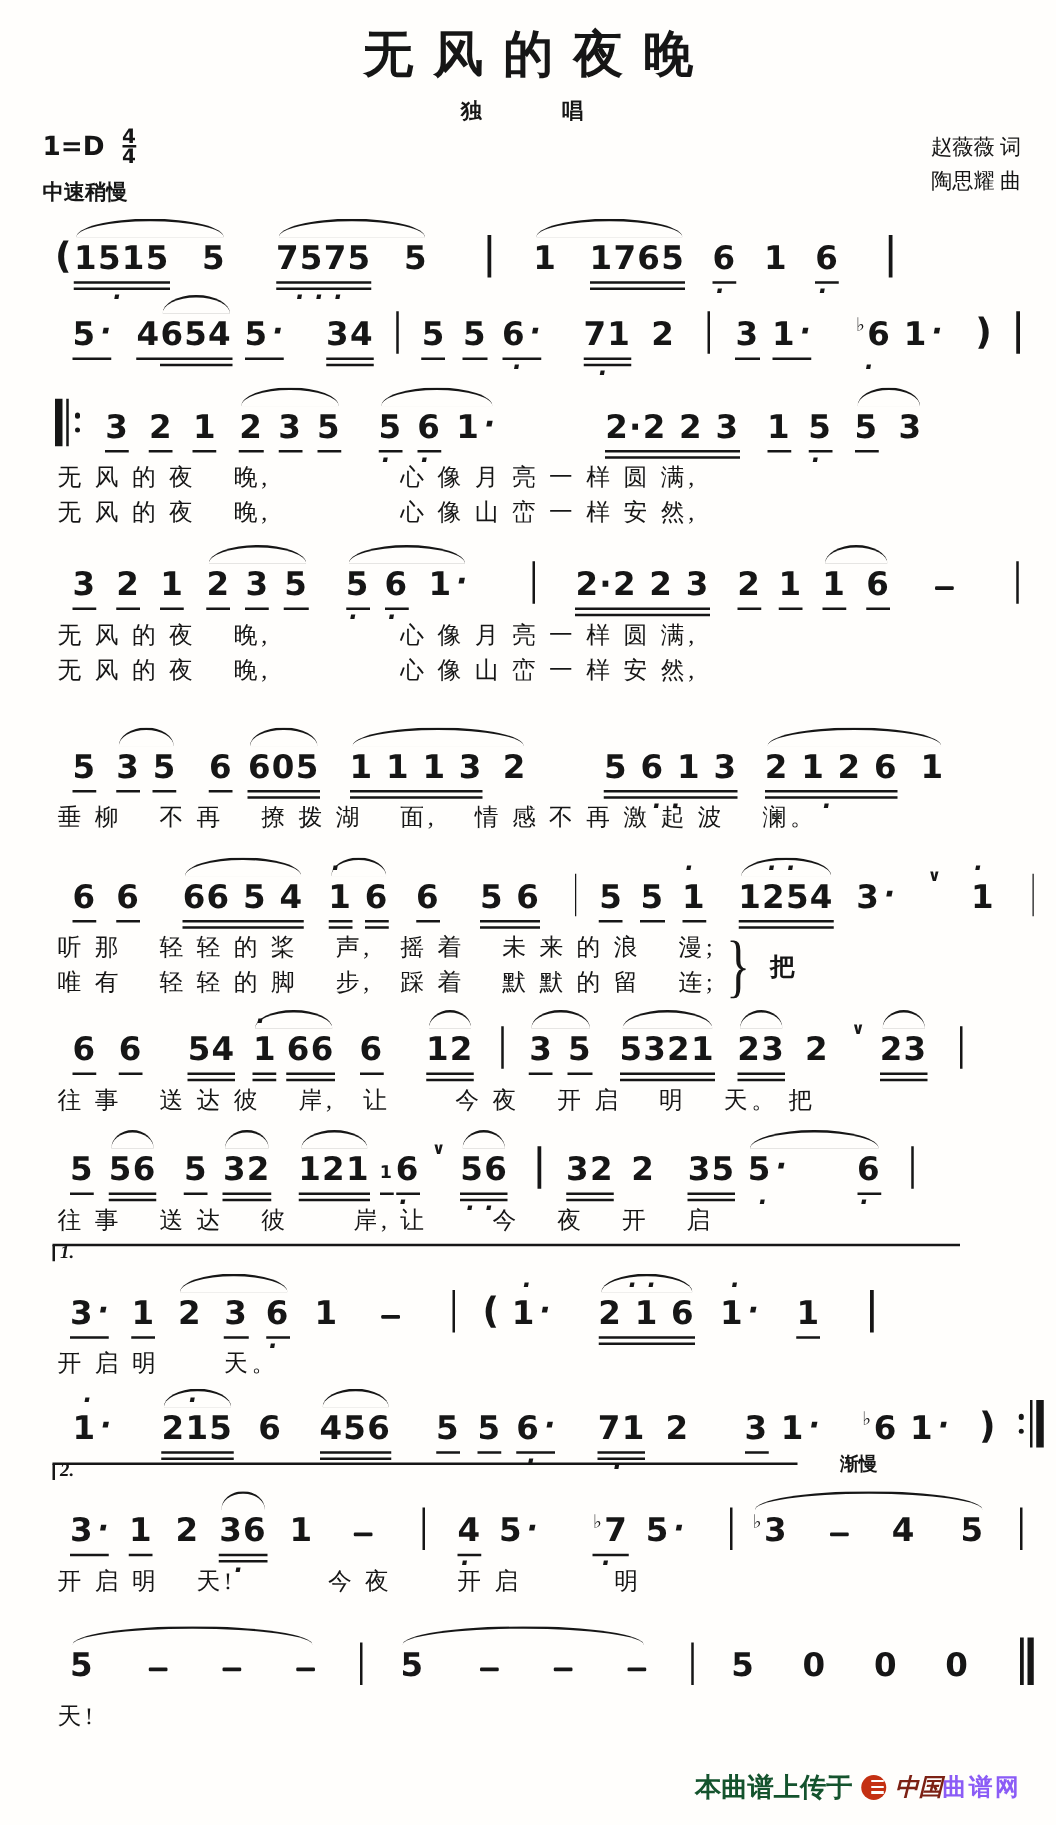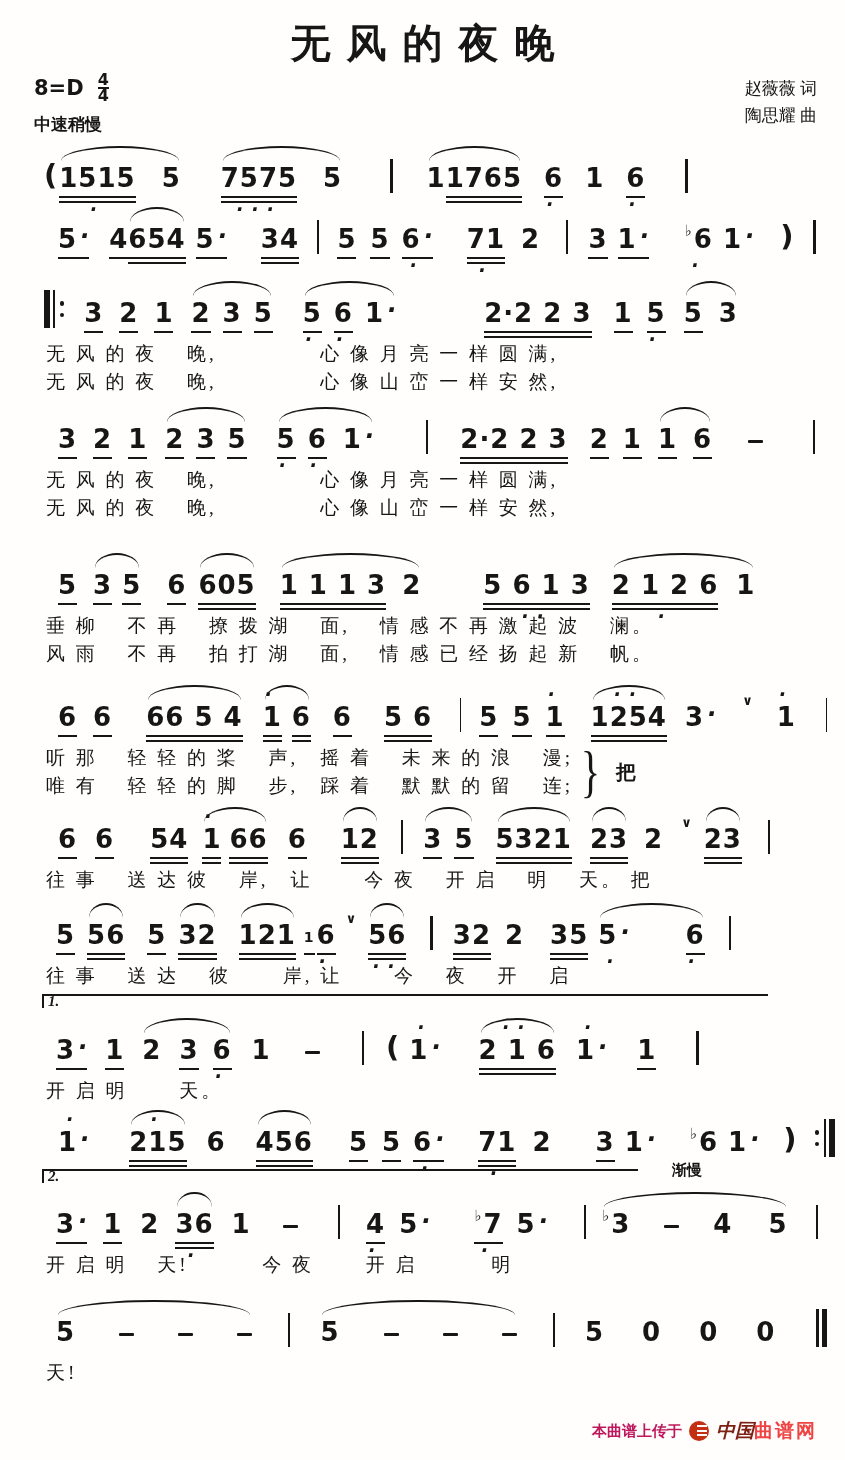--- a/index.html
+++ b/index.html
@@ -55,37 +55,38 @@
   .brace-word{font-size:20px;font-family:"Liberation Serif",serif;margin-left:12px;font-weight:600;}
   
   .volta{position:relative;margin:2px 10px 4px 42px;border-top:2.2px solid #161616;height:16px;}
   .volta::before{content:"";position:absolute;left:0;top:-1px;width:2.2px;height:13px;background:#161616;}
   .vlabel{position:absolute;left:6px;top:-3px;font-style:italic;font-size:15px;font-weight:700;
           font-family:"Liberation Serif",serif;}
   .vtempo{position:absolute;right:-66px;top:-10px;font-size:15px;font-weight:700;
           font-family:"Liberation Serif",serif;background:#fffefc;padding:0 2px;}
   
   .footer{position:absolute;right:28px;bottom:16px;display:flex;align-items:center;gap:7px;}
-  .wm-text{font-size:15px;font-weight:700;font-family:"Liberation Serif",serif;color:#be185d;}
+  .wm-text{font-size:21px;font-weight:700;font-family:"Liberation Serif",serif;color:#14532d;}
   .logo{width:20px;height:20px;border-radius:50%;background:#c43012;position:relative;display:inline-block;}
   .logo::after{content:"";position:absolute;right:2px;top:4px;width:10px;height:12px;
                background:repeating-linear-gradient(#fffefc 0 2px,#c43012 2px 4.5px);}
   .site .s1{font-style:italic;font-weight:900;font-size:19px;color:#7c2114;font-family:"Liberation Serif",serif;}
-  .site .s2{font-style:normal;font-weight:900;font-size:19px;color:#ef4444;letter-spacing:2px;
+  .site .s2{font-style:normal;font-weight:900;font-size:19px;color:#8b5cf6;letter-spacing:2px;
             font-family:Liberation Serif, serif;}
 </style>
 </head>
 <body>
 
 <div class="page">
   <h1 class="title">无风的夜晚</h1>
+  <div class="subtitle">独　　唱</div>
   <div class="meta">
     <div>
       <div class="keyrow">
-        <span>8=D</span>
+        <span>1=D</span>
         <span class="ts">
           <b>4</b>
           <b class="den">4</b>
         </span>
       </div>
       <div class="tempo">中速稍慢</div>
     </div>
     <div class="credits">
       <div>赵薇薇 词</div>
       <div>陶思耀 曲</div>
@@ -118,21 +119,21 @@
             <span class="note" style="margin-left: 26px;">
               <b class="nt">5</b>
             </span>
             <i class="arc"></i>
           </span>
           <span class="bar" style="margin-left: 48px;"></span>
           <span class="grp" style="margin-left: 34px;">
             <span class="note">
               <b class="nt">1</b>
             </span>
-            <span class="note u2w" style="">
+            <span class="note u2w" style="margin-left: 26px;">
               <b class="nt">1765</b>
               <i class="ul ul1"></i>
               <i class="ul ul2"></i>
             </span>
             <i class="arc"></i>
           </span>
           <span class="note" style="margin-left: 22px;">
             <b class="nt">6</b>
             <i class="ul ul1"></i>
             <i class="db">·</i>
@@ -448,21 +449,20 @@
               <b class="nt">1</b>
             </span>
             <i class="arc"></i>
           </span>
           <span class="dash" style="margin-left: 34px;"></span>
           <span class="bar" style="margin-left: 44px;"></span>
         </div>
         <div class="lyrics-wrap">
           <div class="lyr-col">
             <div class="lyric">垂 柳　 不 再　 撩 拨 湖　 面,　 情 感 不 再 激 起 波　 澜。</div>
-            <div class="lyric">风 雨　 不 再　 拍 打 湖　 面,　 情 感 已 经 扬 起 新　 帆。</div>
           </div>
         </div>
       </div>
       <div class="system" style="margin-bottom: 6px;">
         <div class="notes">
           <span class="note" style="margin-left: 14px;">
             <b class="nt">6</b>
             <i class="ul ul1"></i>
           </span>
           <span class="note" style="margin-left: 16px;">

